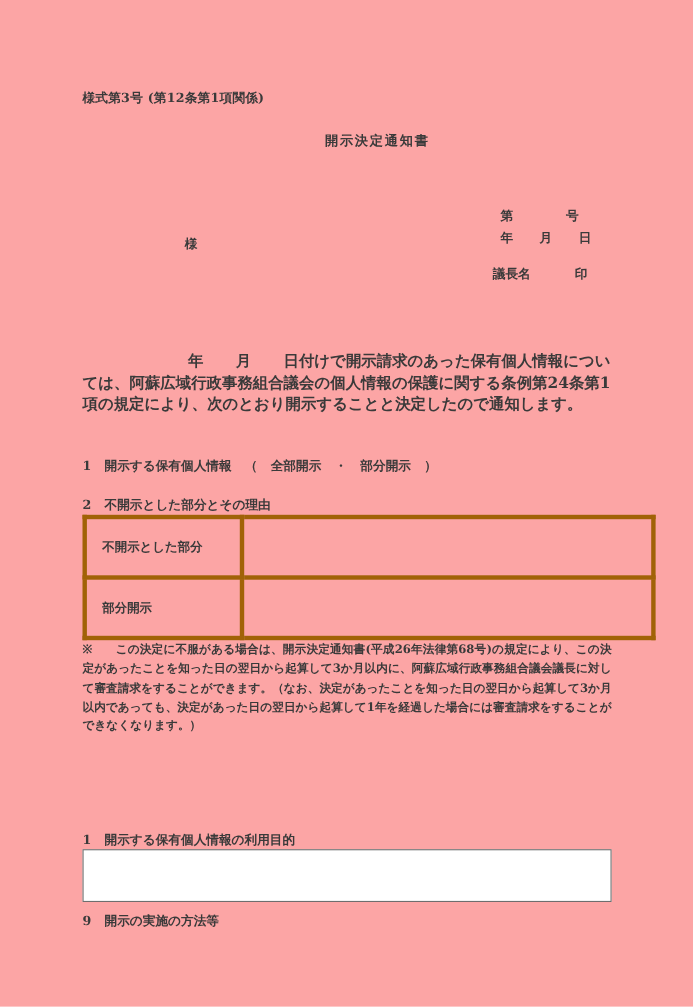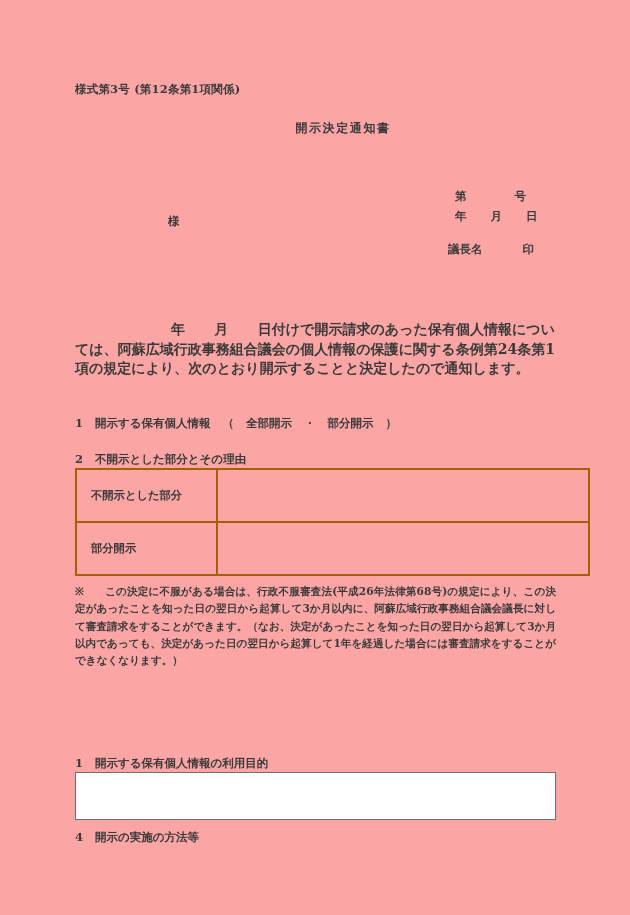--- a/index.html
+++ b/index.html
@@ -91,21 +91,21 @@
   
   .reason-table {
     position: absolute;
     left: 75px;
     top: 468px;
     width: 481px;
     border-collapse: collapse;
     table-layout: fixed;
   }
   .reason-table td {
-    border: 2px solid #a16207;
+    border: 4px solid #a16207;
     height: 51px;
     vertical-align: middle;
     font-size: 11.3px;
     padding: 0 0 0 14px;
   }
   .reason-table td.label { width: 125px; }
   .reason-table td.value { width: 356px; }
 
   
   .note {
@@ -167,22 +167,22 @@
         <td class="value"></td>
       </tr>
       <tr>
         <td class="label">部分開示</td>
         <td class="value"></td>
       </tr>
     </tbody>
   </table>
 
   <div class="note">
-    <p class="np1"><span class="mark">※</span><span>この決定に不服がある場合は、行政不服審査法(平成26年法律第68号)の規定により、この決定があったことを知った日の翌日から起算して3か月以内に、阿蘇広域行政事務組合議会議長に対して審査請求をすることができます。（なお、決定があったことを知った日の翌日から起算して3か月以内であっても、決定があった日の翌日から起算して1年を経過した場合には審査請求をすることができなくなります。）</span></p>
+    <p class="np1"><span class="mark">※</span><span>この決定に不服がある場合は、開示決定通知書(平成26年法律第68号)の規定により、この決定があったことを知った日の翌日から起算して3か月以内に、阿蘇広域行政事務組合議会議長に対して審査請求をすることができます。（なお、決定があったことを知った日の翌日から起算して3か月以内であっても、決定があった日の翌日から起算して1年を経過した場合には審査請求をすることができなくなります。）</span></p>
   </div>
 
   <div class="abs item-line item3">1   開示する保有個人情報の利用目的</div>
 
   <div class="purpose-box"></div>
 
-  <div class="abs item-line item4">4   開示の実施の方法等</div>
+  <div class="abs item-line item4">9   開示の実施の方法等</div>
 
 </div>
 
 </body></html>

